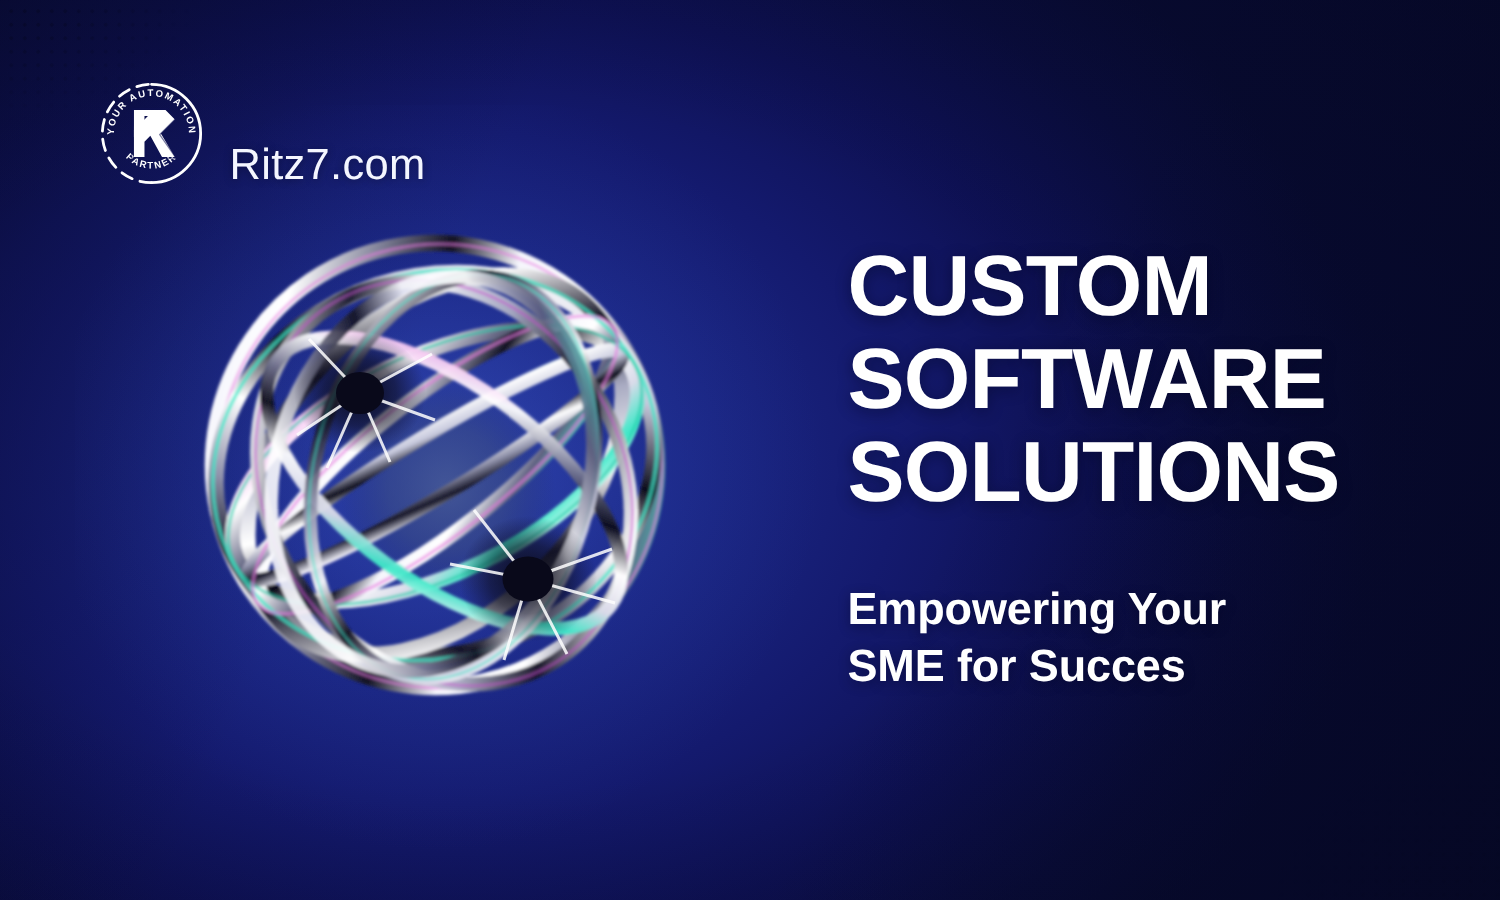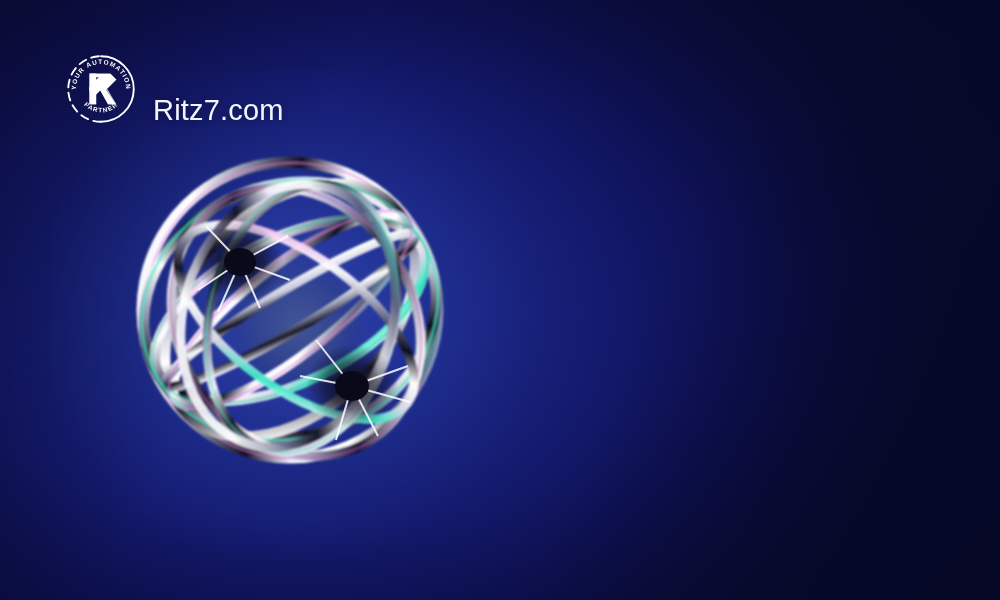--- a/index.html
+++ b/index.html
@@ -263,14 +263,25 @@
         <path d="M232,246 L196,200"></path>
           <path d="M232,246 L180,236"></path>
         <path d="M232,246 L216,300"></path>
           <path d="M232,246 L258,296"></path>
       </g>
       <ellipse cx="120" cy="122" rx="16" ry="14" fill="#09091a"></ellipse>
       <ellipse cx="232" cy="246" rx="17" ry="15" fill="#09091a"></ellipse>
     </svg>
   </div>
 
+  <div class="copy">
+    <h1 class="headline">
+      <span class="hl-line">CUSTOM</span>
+      <span class="hl-line">SOFTWARE</span>
+      <span class="hl-line">SOLUTIONS</span>
+    </h1>
+    <p class="subhead">
+      <span class="sh-line">Empowering Your</span>
+      <span class="sh-line">SME for Succes</span>
+    </p>
+  </div>
 
 </div>
 
 </body></html>

